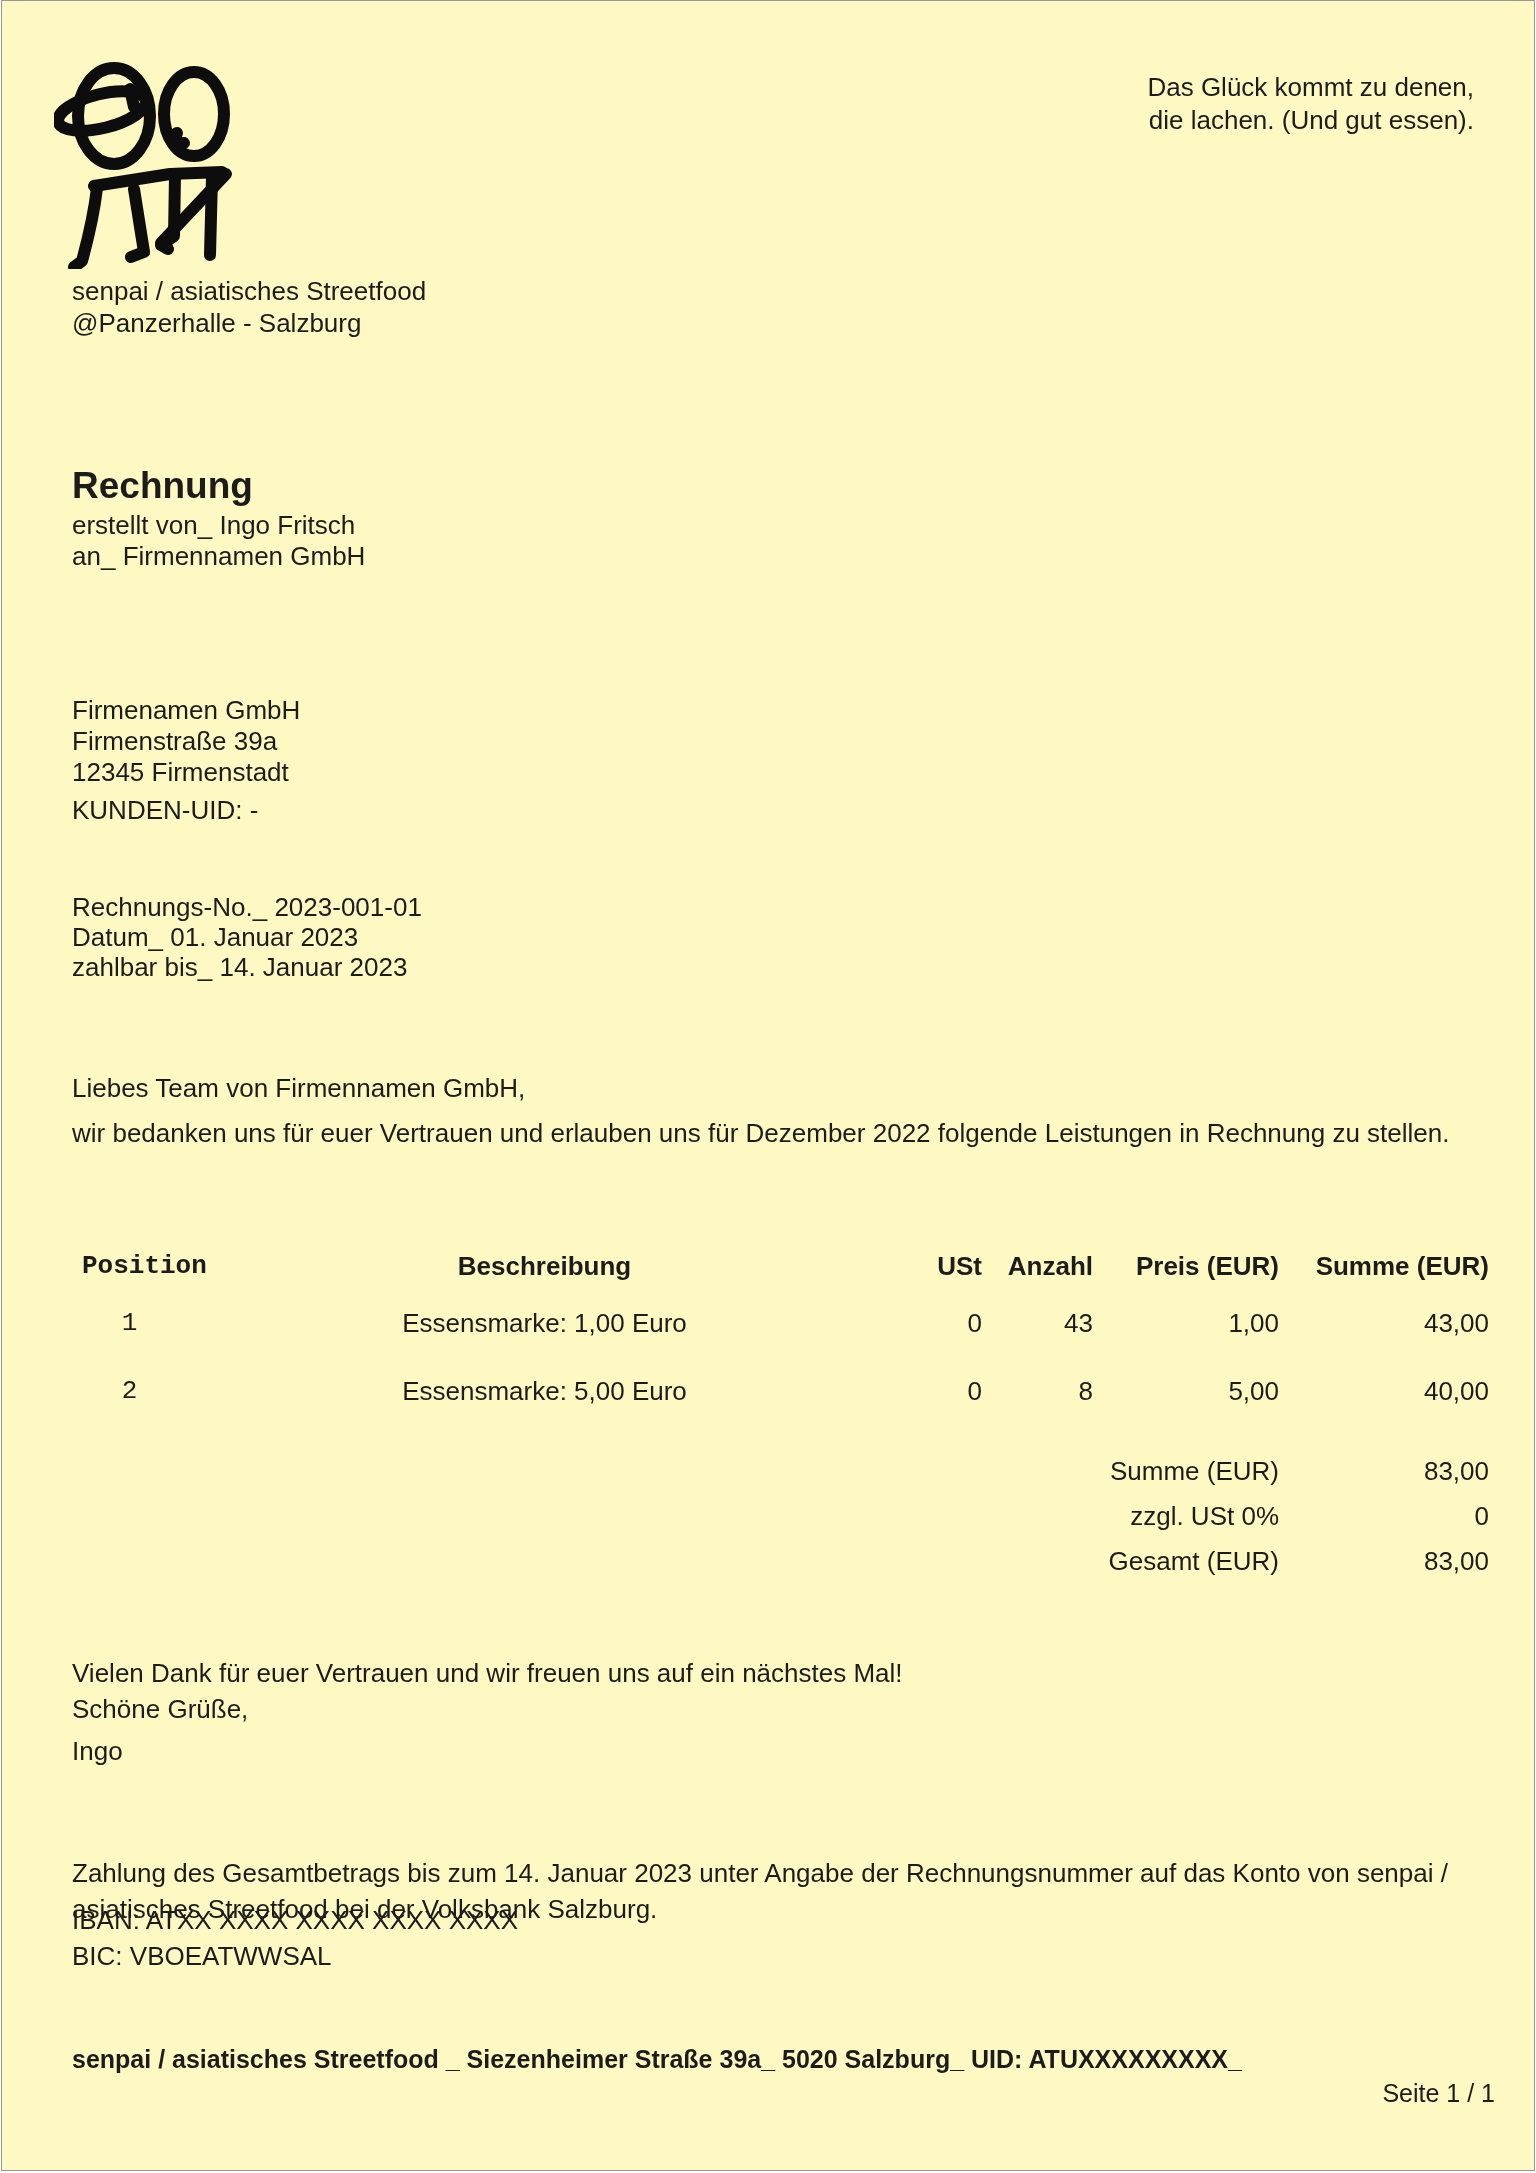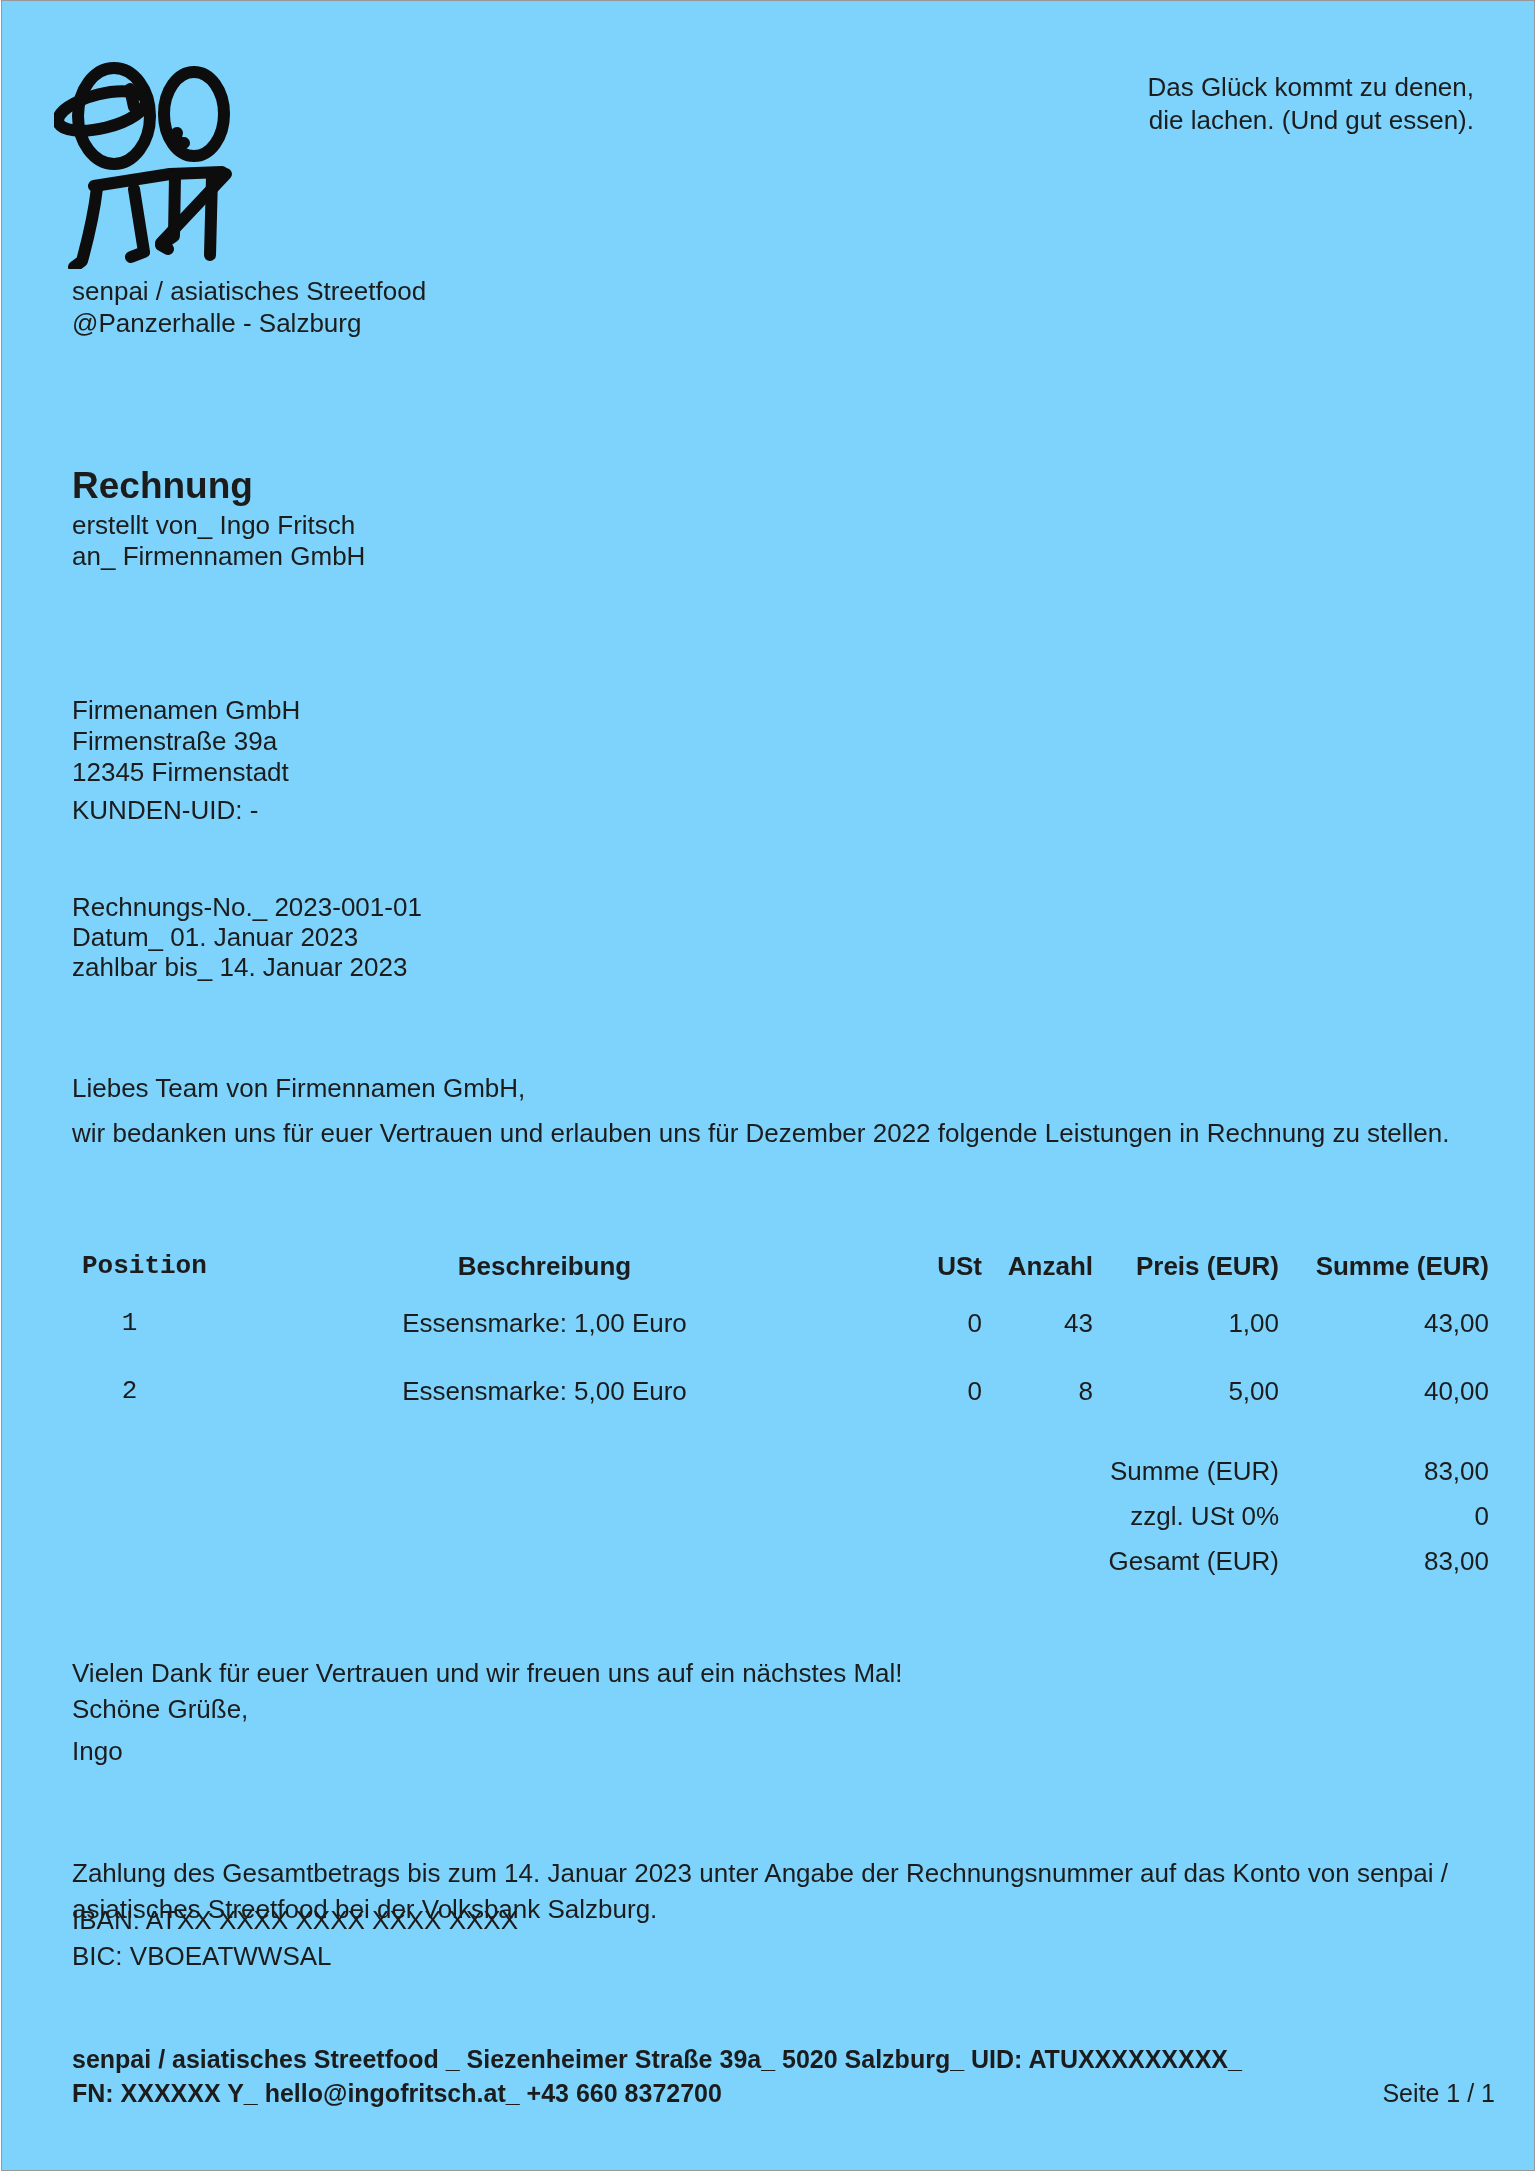--- a/index.html
+++ b/index.html
@@ -2,21 +2,21 @@
 <html><head>
 <meta charset="utf-8">
 <style>
   * { margin: 0; padding: 0; box-sizing: border-box; }
   html, body { background: #ffffff; }
   .page {
     position: relative;
     width: 1534px;
     height: 2171px;
     margin: 0 auto;
-    background: #7dd3fc;
+    background: #fef9c3;
     border: 1px solid #989898;
     font-family: "Liberation Sans", sans-serif;
     font-size: 26px;
     color: #1c1c1c;
     overflow: hidden;
   }
   .b { font-weight: 400; }
   .label-gap { margin-right: 0.28em; }
 
   .logo { position: absolute; left: 52px; top: 48px; width: 180px; height: 220px; }
@@ -188,17 +188,16 @@
 
   <p class="payment">Zahlung des Gesamtbetrags bis zum 14. Januar 2023 unter Angabe der Rechnungsnummer auf das Konto von senpai / asiatisches Streetfood bei der Volksbank Salzburg.</p>
 
   <div class="bank">
     <div>IBAN: ATXX XXXX XXXX XXXX XXXX</div>
     <div>BIC: VBOEATWWSAL</div>
   </div>
 
   <div class="footer-text">
     <div>senpai / asiatisches Streetfood _ Siezenheimer Straße 39a_ 5020 Salzburg_ UID: ATUXXXXXXXXX_</div>
-    <div>FN: XXXXXX Y_ hello@ingofritsch.at_ +43 660 8372700</div>
   </div>
   <div class="page-indicator">Seite 1 / 1</div>
 
 </div>
 
 </body></html>

